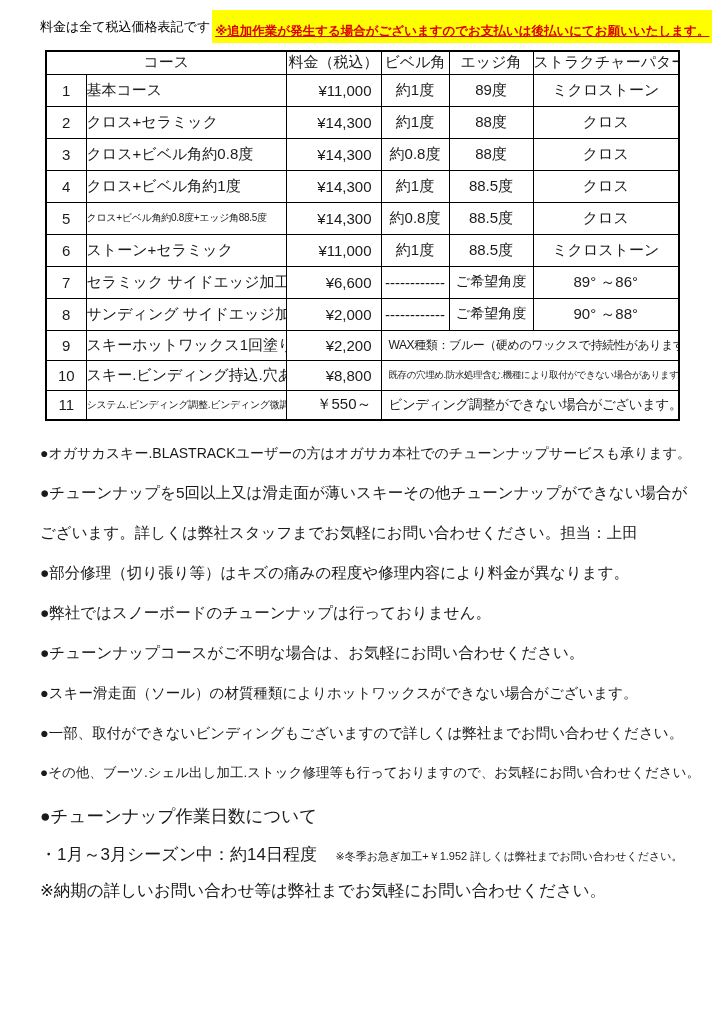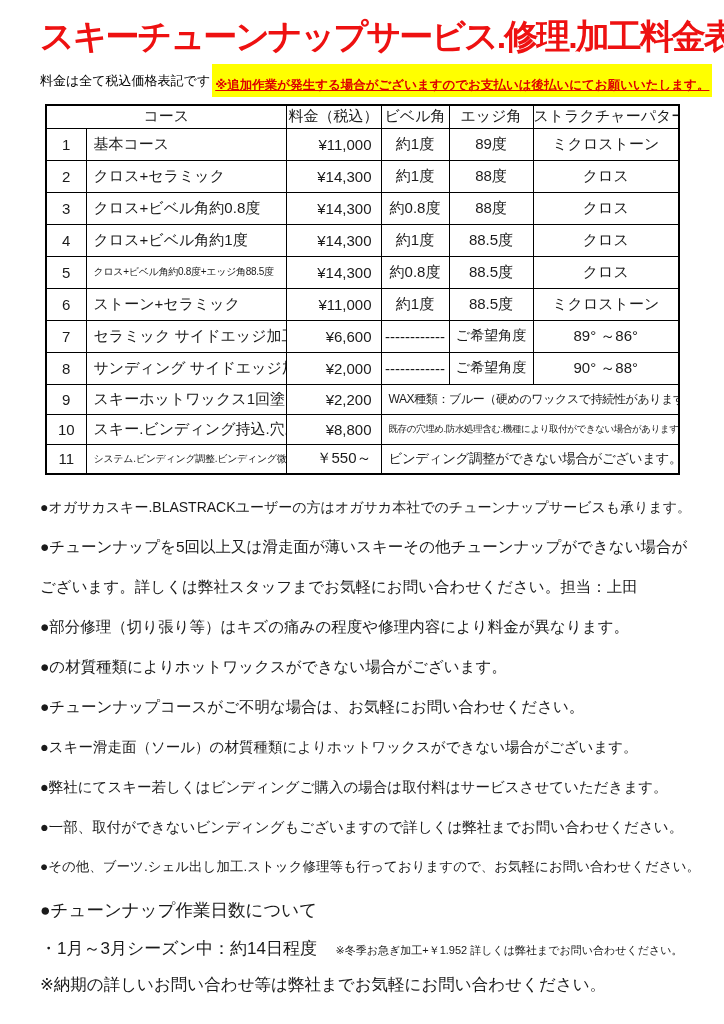--- a/index.html
+++ b/index.html
@@ -23,21 +23,21 @@
     border-collapse: collapse; table-layout: fixed; width: 633px; margin-left: 5px;
     border: 2px solid #000;
   }
   .price-table th, .price-table td {
     border: 1px solid #000; overflow: hidden; white-space: nowrap; padding: 0;
   }
   .price-table thead th { font-weight: normal; font-size: 15px; height: 23px; text-align: center; margin-left: 44px; }
   .price-table tbody tr.r-std { height: 32px; }
   .price-table tbody tr.r-cmp { height: 30px; }
   .price-table td { font-size: 15px; text-align: center; vertical-align: middle; }
-  td.cell-course { text-align: left; padding-left: 7px; }
+  td.cell-course { text-align: left; }
   td.cell-price  { text-align: right; padding-right: 9px; }
   td.cell-note   { text-align: left; padding-left: 7px; font-size: 12px; letter-spacing: -0.4px; }
   .fs10  { font-size: 10px !important; letter-spacing: -0.3px; }
   .fs95  { font-size: 9.5px !important; letter-spacing: -0.2px; }
   .fs135 { font-size: 13.5px !important; letter-spacing: 0; }
   .fs14c { font-size: 14px !important; }
   .notes { margin: 12px 0 0 0; }
   .notes p { margin: 0; line-height: 40px; font-size: 15.5px; white-space: nowrap; }
   .notes p.sz14  { font-size: 14px; }
   .notes p.sz145 { font-size: 14.5px; }
@@ -48,21 +48,20 @@
   .wd-line1 { line-height: 36px; }
   .wd-line1 .wd-main { font-size: 17px; }
   .wd-line1 .wd-fine { font-size: 11px; margin-left: 14px; }
   .wd-line2, .wd-line3 { font-size: 16.5px; line-height: 33px; }
 </style>
 </head>
 <body>
 
 <div class="page">
 
-  <h1 class="title">スキーチューンナップサービス.修理.加工料金表</h1>
 
   <div class="subtitle-line">
     <span class="subtitle-plain">料金は全て税込価格表記です</span>
     <span class="subtitle-highlight">※追加作業が発生する場合がございますのでお支払いは後払いにてお願いいたします。</span>
   </div>
 
   <table class="price-table">
     <colgroup>
       <col style="width:40px">
         <col style="width:200px">
@@ -164,24 +163,23 @@
         <td class="cell-note fs135" colspan="3">ビンディング調整ができない場合がございます。</td>
       </tr>
     </tbody>
   </table>
 
   <div class="notes">
     <p class="sz14">●オガサカスキー.BLASTRACKユーザーの方はオガサカ本社でのチューンナップサービスも承ります。</p>
     <p>●チューンナップを5回以上又は滑走面が薄いスキーその他チューンナップができない場合が</p>
     <p>ございます。詳しくは弊社スタッフまでお気軽にお問い合わせください。担当：上田</p>
     <p>●部分修理（切り張り等）はキズの痛みの程度や修理内容により料金が異なります。</p>
-    <p>●の材質種類によりホットワックスができない場合がございます。</p>
+    <p>●弊社ではスノーボードのチューンナップは行っておりません。</p>
     <p>●チューンナップコースがご不明な場合は、お気軽にお問い合わせください。</p>
     <p class="sz145">●スキー滑走面（ソール）の材質種類によりホットワックスができない場合がございます。</p>
-    <p class="sz145">●弊社にてスキー若しくはビンディングご購入の場合は取付料はサービスさせていただきます。</p>
     <p class="sz145">●一部、取付ができないビンディングもございますので詳しくは弊社までお問い合わせください。</p>
     <p class="sz135">●その他、ブーツ.シェル出し加工.ストック修理等も行っておりますので、お気軽にお問い合わせください。</p>
   </div>
 
   <div class="workdays">
     <p class="wd-heading">●チューンナップ作業日数について</p>
     <p class="wd-line1">
       <span class="wd-main">・1月～3月シーズン中：約14日程度</span>
       <span class="wd-fine">※冬季お急ぎ加工+￥1.952 詳しくは弊社までお問い合わせください。</span>
     </p>

